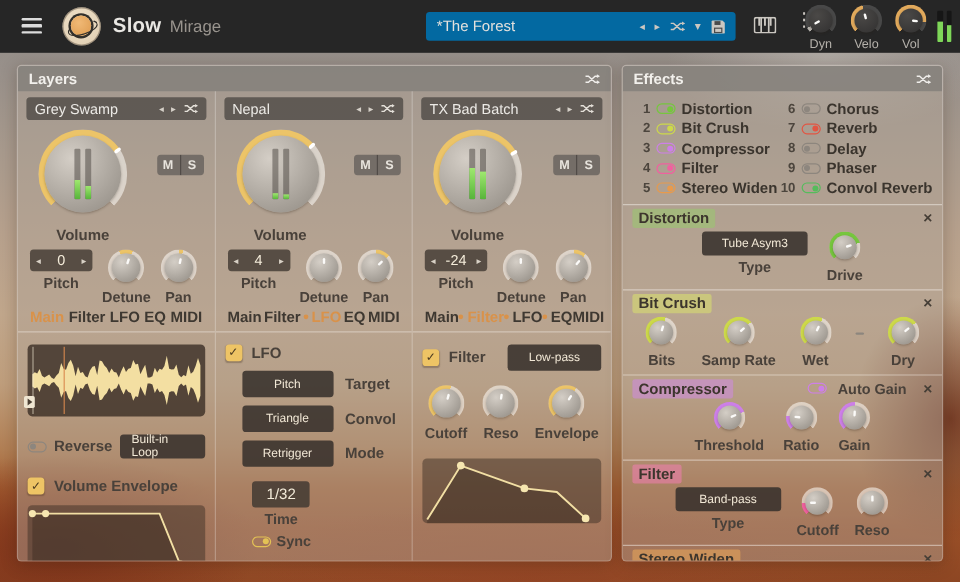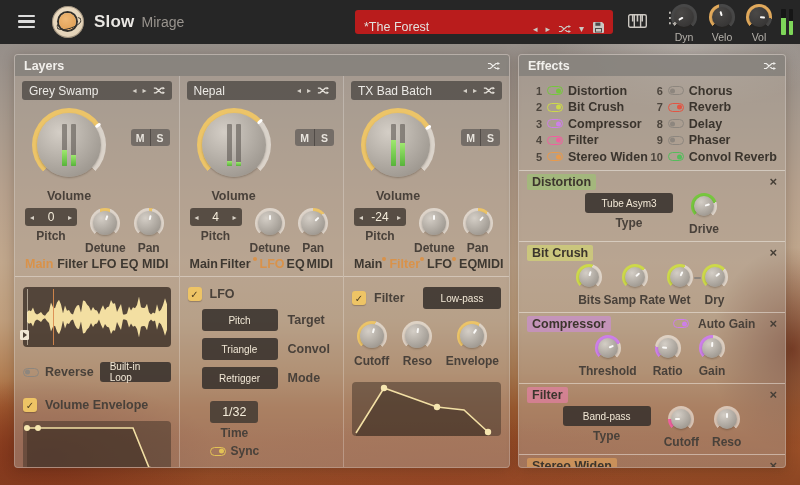--- a/index.html
+++ b/index.html
@@ -20,22 +20,22 @@
   .hamb{position:absolute;left:18px;top:15px;width:17px;height:13px;display:flex;flex-direction:column;justify-content:space-between;cursor:pointer}
   .hamb i{height:2.2px;background:#dcdcdc;border-radius:1px}
   .logo{position:absolute;left:52px;top:6px;width:32px;height:32px;border-radius:50%;
         background:radial-gradient(circle at 45% 40%,#f2e4cc,#dcc9ad);box-shadow:inset 0 0 0 1px rgba(60,50,40,.4)}
   .logo .planet{position:absolute;left:7px;top:7px;width:17px;height:17px;border-radius:50%;
         background:radial-gradient(circle at 40% 35%,#f0b976,#dd9a4e);box-shadow:0 0 0 2px #33302b}
   .logo .ringarc{position:absolute;left:4px;top:12px;width:24px;height:9px;border:1.6px solid #33302b;border-radius:50%;transform:rotate(-18deg);border-top-color:transparent}
   .apptitle{position:absolute;left:94px;top:0;height:44px;display:flex;align-items:center;gap:7px}
   .apptitle .t1{font-size:17px;font-weight:700;color:#e9e7e3;letter-spacing:.2px}
   .apptitle .t2{font-size:14px;color:#99948e}
-  .presetbox{position:absolute;left:355px;top:10px;width:258px;height:24px;background:#b91c1c;border-radius:3px;
-             display:flex;align-items:flex-end;color:#e3e1dd;font-size:12.5px}
+  .presetbox{position:absolute;left:355px;top:10px;width:258px;height:24px;background:#0369a1;border-radius:3px;
+             display:flex;align-items:center;color:#e3e1dd;font-size:12.5px}
   .presetbox .pname{padding-left:9px;flex:1}
   .picn{color:#cbc7c1;font-size:9px;margin:0 4px;cursor:pointer}
   .picn.sh svg,.hicn svg{display:block}
   .save{width:13px;height:13px;margin:0 8px 0 4px}
   .hicn{position:absolute;top:13px;cursor:pointer}
   #pianoicn{left:628px;top:14px}
   #kebab{left:662px;top:10px;color:#c9c5bf;font-size:16px;line-height:16px}
   .macro{position:absolute;top:4px;width:32px;display:flex;flex-direction:column;align-items:center}
   .macro .mlbl{font-size:10.5px;color:#b5b1ab;margin-top:1px}
   #meters{position:absolute;right:7px;top:9px;display:flex;gap:3px}
@@ -91,21 +91,21 @@
   .knobzone{position:relative;height:104px}
   .bigknob{position:absolute;left:17px;top:8px}
   .ms{position:absolute;right:9px;top:29px;display:flex;background:rgba(108,103,97,.88);border-radius:3px;overflow:hidden;cursor:pointer}
   .ms span{width:19px;height:17px;display:flex;align-items:center;justify-content:center;font-size:10.5px;font-weight:700;color:#e8e4dd}
   .ms span:first-child{border-right:1px solid rgba(58,54,50,.6)}
   .vol-lbl{position:absolute;left:17px;top:86px;width:74px;font-size:12.5px}
   .pitchrow{display:flex;align-items:flex-start;padding:4px 8px 0 10px;gap:8px;height:48px;box-sizing:border-box}
   .pstack{display:flex;flex-direction:column;align-items:center}
   .tabs{display:flex;align-items:center;justify-content:space-between;padding:0 10px;height:24px;
         border-bottom:1px solid rgba(253,250,246,.38);font-size:12.5px;font-weight:600;color:#3e3831}
-  .tab{display:flex;gap:3px;cursor:pointer}
+  .tab{display:flex;align-items:center;gap:3px;cursor:pointer}
   .tab .dot{width:4px;height:4px;border-radius:50%;background:#d9924a}
   .tab.active{color:#d9924a}
   .tab em{font-style:normal}
   
   .wavebox{position:relative;margin:10px 8px 0;height:60px;background:rgba(44,33,26,.72);border-radius:4px}
   .wavebox svg{position:absolute;inset:0}
   .playhead{position:absolute;left:20%;top:2px;bottom:2px;width:1.5px;background:rgba(217,138,78,.9)}
   .startline{position:absolute;left:4px;top:2px;bottom:2px;width:1px;background:rgba(245,235,215,.55)}
   .loopmark{position:absolute;left:-3px;bottom:7px;width:9px;height:10px;background:#efe6d2;border-radius:1.5px;
             display:flex;align-items:center;justify-content:center}
@@ -716,21 +716,21 @@
           <div class="lbl">Drive</div>
         </div>
       </div>
     </div>
 
     <div class="fxmod m-bit">
       <div class="fxhead">
         <span class="chip">Bit Crush</span>
         <span class="fx-close">×</span>
       </div>
-      <div class="fxbody" style="gap:1px">
+      <div class="fxbody" style="gap:20px">
         <div class="kstack" style="--ac:#cdd94a;--asweep:152deg;--tick:17deg">
           <div class="knob k26">
               <div class="ring"></div>
               <div class="face">
                 <div class="tw">
                   <i></i>
                 </div>
               </div>
             </div>
           <div class="lbl">Bits</div>

